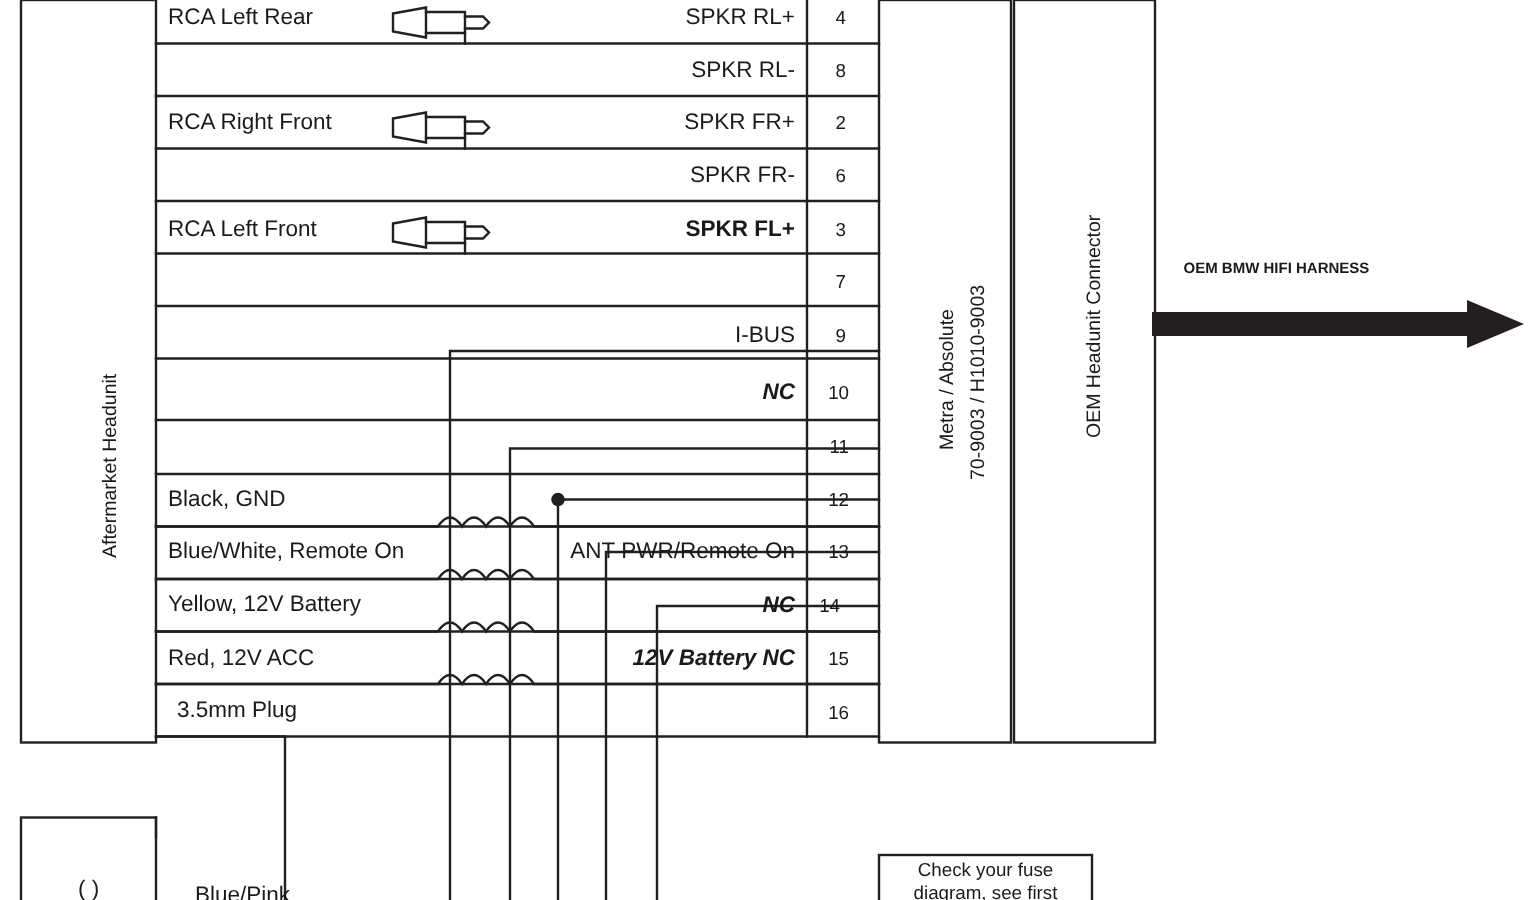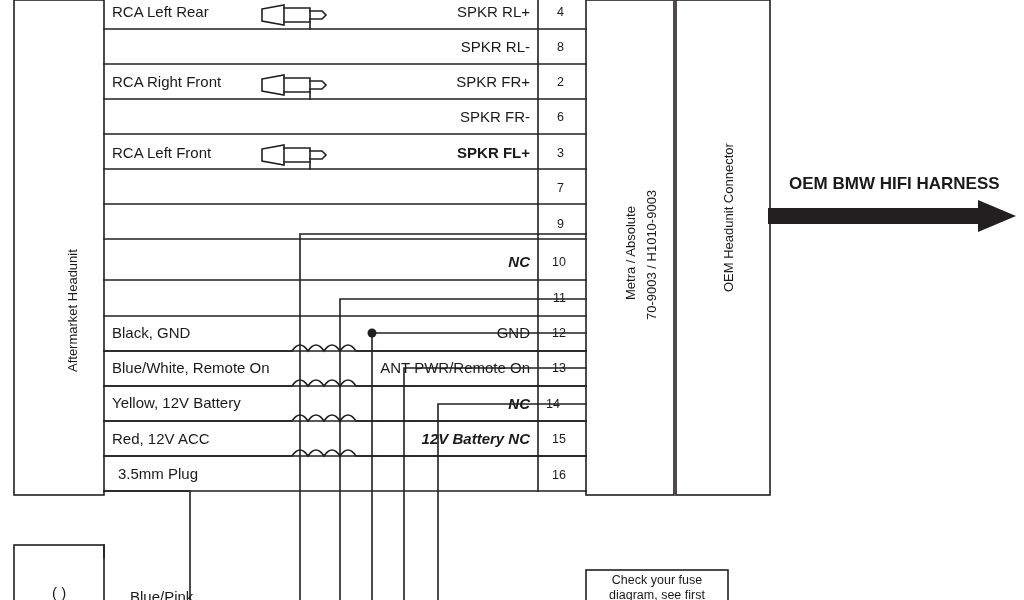--- a/index.html
+++ b/index.html
@@ -48,21 +48,21 @@
     color: #1a1a1a;
     text-align: right;
     white-space: nowrap;
   }
   .italic-bold {
     font-style: italic;
     font-weight: bold;
   }
   .arrow-label {
     position: absolute;
-    font-size: 17px;
+    font-size: 10px;
     font-weight: bold;
     color: #1a1a1a;
     white-space: nowrap;
   }
   .note {
     position: absolute;
     font-size: 12.5px;
     color: #1a1a1a;
     line-height: 15px;
     text-align: center;
@@ -166,22 +166,22 @@
   <div class="lbl" style="left:112px; top:432px;">Red, 12V ACC</div>
   <div class="lbl" style="left:118px; top:467px;">3.5mm Plug</div>
   <div class="lbl" style="left:130px; top:590px;">Blue/Pink</div>
   <div class="lbl" style="left:52px; top:586px;">( )</div>
 
   <div class="lbl right" style="left:330px; top:5px; width:200px;">SPKR RL+</div>
   <div class="lbl right" style="left:330px; top:40px; width:200px;">SPKR RL-</div>
   <div class="lbl right" style="left:330px; top:75px; width:200px;">SPKR FR+</div>
   <div class="lbl right" style="left:330px; top:110px; width:200px;">SPKR FR-</div>
   <div class="lbl right" style="left:330px; top:146px; width:200px;font-weight:bold;">SPKR FL+</div>
+  <div class="lbl right" style="left:330px; top:217px; width:200px;">I-BUS</div>
   <div class="lbl right italic-bold" style="left:330px; top:255px; width:200px;">NC</div>
-  <div class="lbl right" style="left:330px; top:326px; width:200px;">GND</div>
   <div class="lbl right" style="left:330px; top:361px; width:200px;">ANT PWR/Remote On</div>
   <div class="lbl right italic-bold" style="left:330px; top:397px; width:200px;">NC</div>
   <div class="lbl right italic-bold" style="left:330px; top:432px; width:200px;">12V Battery NC</div>
 
   <div class="pin" style="left:540px; top:5px; width:24px;">4</div>
   <div class="pin" style="left:540px; top:40px; width:24px;">8</div>
   <div class="pin" style="left:540px; top:75px; width:24px;">2</div>
   <div class="pin" style="left:540px; top:110px; width:24px;">6</div>
   <div class="pin" style="left:540px; top:146px; width:24px;">3</div>
   <div class="pin" style="left:540px; top:181px; width:24px;">7</div>

